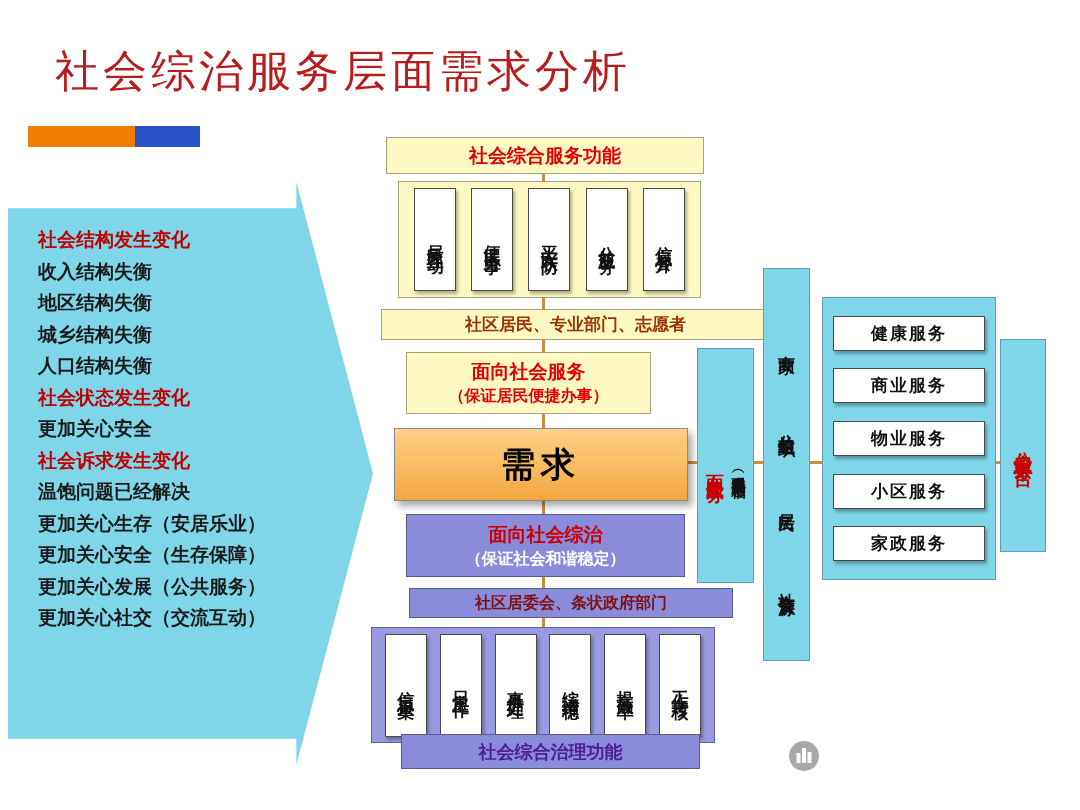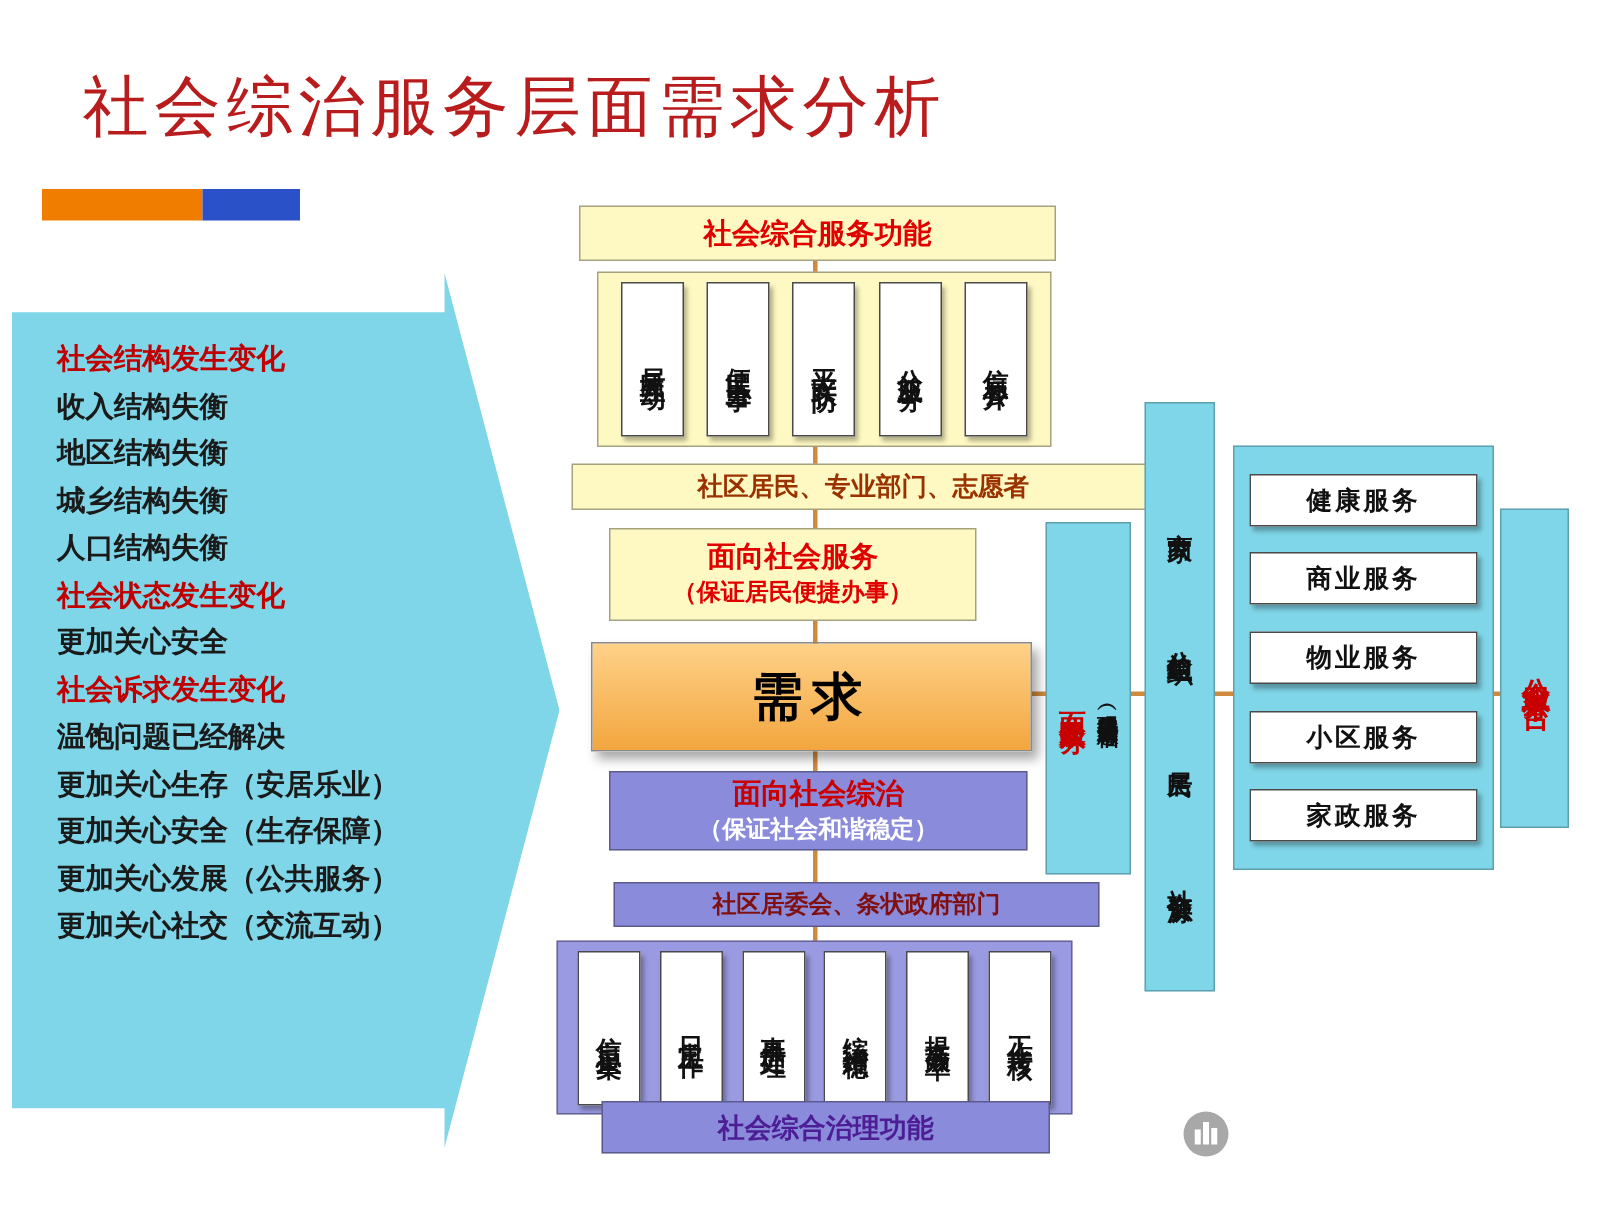--- a/index.html
+++ b/index.html
@@ -47,21 +47,21 @@
   
   .demand{
     left:394px;top:428px;width:294px;height:73px;background:linear-gradient(#FFD189,#F2A63E);
     border:1px solid #8a8a8a;box-shadow:4px 5px 7px rgba(0,0,0,.35);
     font-size:34px;font-weight:900;color:#000;letter-spacing:6px;
   }
 
   
   .purple{background:#8B8BDC;border:1px solid rgba(0,0,0,.35);}
   .purple-light{background:#9A9AE2;border:1px solid rgba(0,0,0,.35);}
-  .c-gov{left:406px;top:514px;width:279px;height:53px;flex-direction:column;line-height:1.35;}
+  .c-gov{left:406px;top:514px;width:279px;height:63px;flex-direction:column;line-height:1.35;}
   .c-gov .l1{font-size:19px;font-weight:800;color:#C80000;}
   .c-gov .l2{font-size:16px;font-weight:600;color:#ffffff;}
   .c-actors2{left:409px;top:588px;width:324px;height:30px;font-size:16px;font-weight:700;color:#801010;}
   .c-grid2{left:371px;top:627px;width:344px;height:116px;display:flex;align-items:center;justify-content:space-evenly;}
   .c-header2{left:401px;top:734px;width:299px;height:35px;font-size:18px;font-weight:800;color:#4c1d95;}
 
   
   .cyan{background:#7FD6E8;border:1px solid rgba(0,0,0,.25);}
   .r-public{left:697px;top:348px;width:57px;height:235px;display:flex;flex-direction:row;align-items:stretch;justify-content:center;gap:3px;}
   .r-public .vred{writing-mode:vertical-rl;text-orientation:upright;font-size:18px;font-weight:800;color:#C80000;align-self:center;letter-spacing:2px;}

